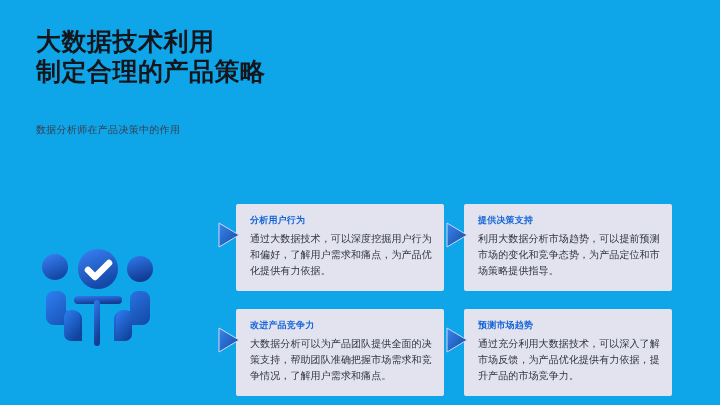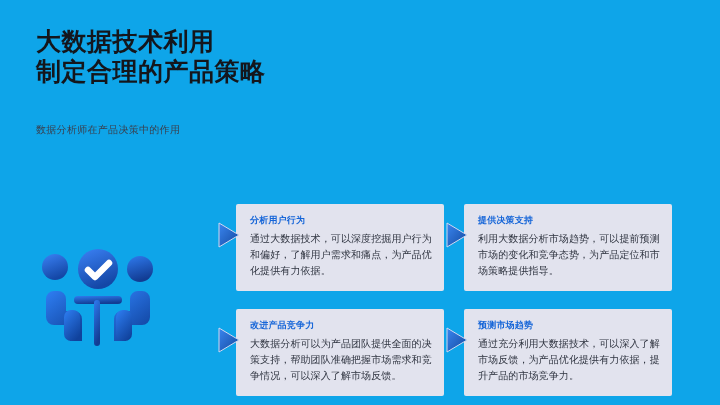--- a/index.html
+++ b/index.html
@@ -200,21 +200,21 @@
     <div class="card-row">
 
       <div class="card">
         <div class="arrow">
           <svg width="26" height="30" viewBox="0 0 26 30" xmlns="http://www.w3.org/2000/svg">
             <path d="M3 3 L23 15 L3 27 Z" fill="url(#arrA)" stroke="#cfd7ef" stroke-width="1"></path>
           </svg>
         </div>
         <div class="card-panel">
           <div class="card-title">改进产品竞争力</div>
-          <div class="card-body">大数据分析可以为产品团队提供全面的决策支持，帮助团队准确把握市场需求和竞争情况，可以深入了解市场反馈。</div>
+          <div class="card-body">大数据分析可以为产品团队提供全面的决策支持，帮助团队准确把握市场需求和竞争情况，了解用户需求和痛点。</div>
         </div>
       </div>
 
       <div class="card">
         <div class="arrow">
           <svg width="26" height="30" viewBox="0 0 26 30" xmlns="http://www.w3.org/2000/svg">
             <path d="M3 3 L23 15 L3 27 Z" fill="url(#arrA)" stroke="#cfd7ef" stroke-width="1"></path>
           </svg>
         </div>
         <div class="card-panel">

